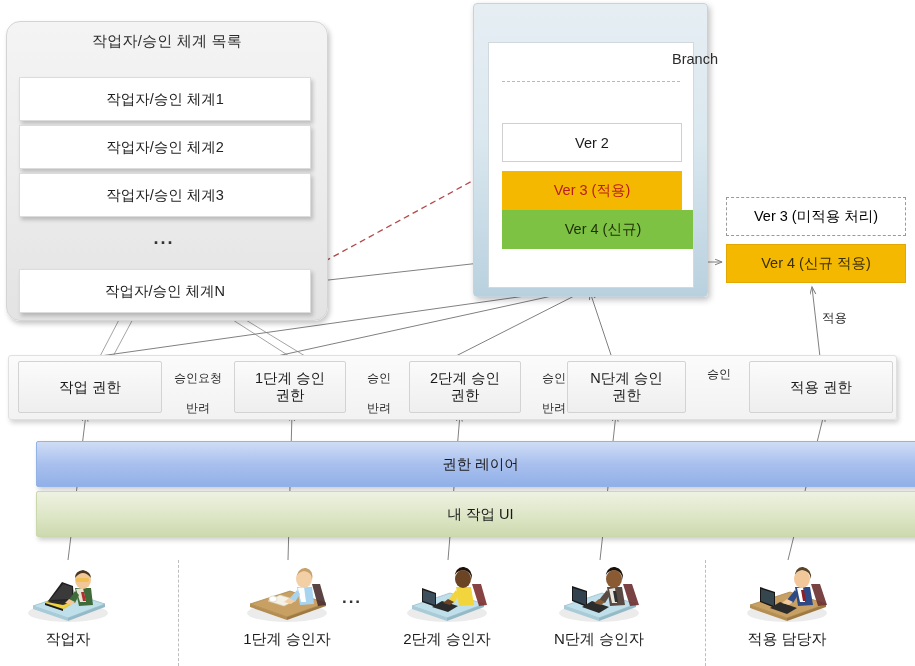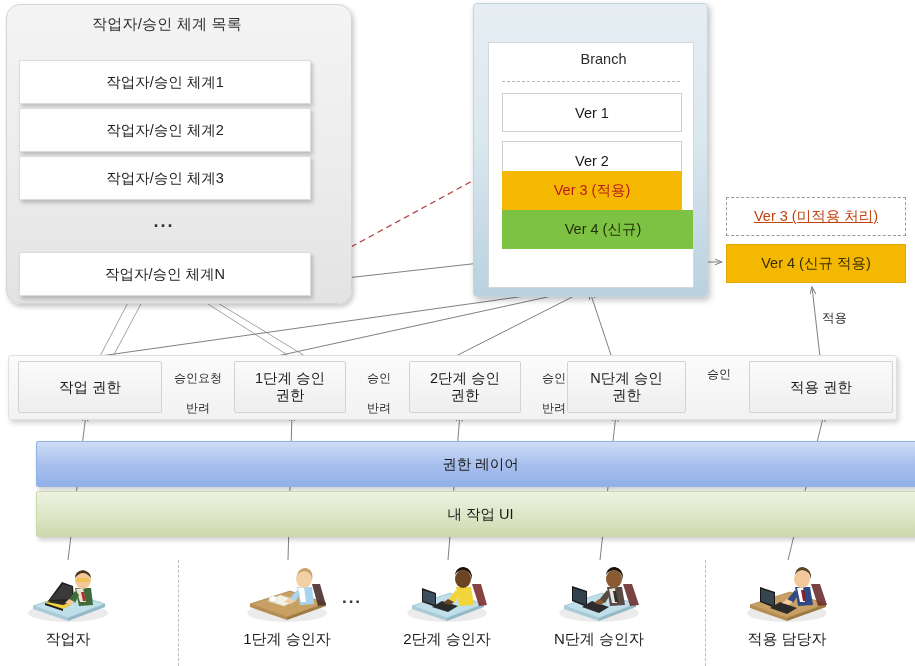--- a/index.html
+++ b/index.html
@@ -12,26 +12,25 @@
     position:relative;
   }
   #stage{position:absolute;left:0;top:0;width:915px;height:666px;}
 
   
   #wires{position:absolute;left:0;top:0;width:915px;height:666px;pointer-events:none;}
   #wires.under{z-index:1;}
 
   
   .list-panel{
-    position:absolute;left:6px;top:4px;width:320px;height:298px;
+    position:absolute;left:6px;top:21px;width:320px;height:298px;
     background:linear-gradient(to bottom,#f4f4f4 0%,#ececec 55%,#e3e3e3 100%);
     border:1px solid #d4d4d4;border-radius:14px;
     box-shadow:2px 3px 5px rgba(0,0,0,.22);
     z-index:2;
-    padding-left:24px;
   }
   .list-title{
     position:absolute;left:0;top:10px;width:320px;text-align:center;
     font-size:15px;color:#2b2b2b;letter-spacing:.2px;
   }
   .list-item{
     position:absolute;left:12px;width:290px;height:42px;
     background:#ffffff;border:1px solid #dcdcdc;
     box-shadow:2px 3px 4px rgba(0,0,0,.20);
     display:flex;align-items:center;justify-content:center;
@@ -53,21 +52,21 @@
   }
   .contents-title{
     position:absolute;left:0;top:9px;width:233px;text-align:center;
     font-size:15px;color:#2b2b2b;
   }
   .branch-box{
     position:absolute;left:14px;top:38px;width:204px;height:244px;
     background:#ffffff;border:1px solid #cfd9de;
   }
   .branch-title{
-    position:absolute;left:0;top:8px;width:229px;text-align:center;
+    position:absolute;left:0;top:8px;width:229px;text-align:right;
     font-size:14.5px;color:#2b2b2b;
   }
   .branch-sep{
     position:absolute;left:13px;top:38px;width:178px;height:0;
     border-top:1px dashed #b9b9b9;
   }
   .ver{
     position:absolute;left:13px;width:178px;height:37px;
     display:flex;align-items:center;justify-content:center;
     font-size:14.5px;color:#1b1b1b;
@@ -76,21 +75,21 @@
   .ver.applied{background:#f5b800;border:1px solid #f5b800;color:#b91c1c;}
   .ver.newv{background:#7dc242;border:1px solid #7dc242;color:#1f2f08;padding-left:11px;}
 
   
   .res{
     position:absolute;left:726px;width:178px;height:37px;
     display:flex;align-items:center;justify-content:center;
     font-size:14.5px;
   }
   .res.dashed{
-    top:197px;background:#ffffff;border:1px dashed #9a9a9a;color:#c2410c;text-decoration:underline;
+    top:197px;background:#ffffff;border:1px dashed #9a9a9a;color:#000000;
   }
   .res.solid{
     top:244px;background:#f5b800;border:1px solid #e0a800;color:#3a2f00;
   }
 
   
   .branch-note{
     position:absolute;left:318px;top:158px;width:146px;
     text-align:center;font-size:12.5px;line-height:15px;color:#2b2b2b;
     z-index:5;
@@ -223,22 +222,21 @@
     <div class="list-item" style="top:103px">작업자/승인 체계2</div>
     <div class="list-item" style="top:151px">작업자/승인 체계3</div>
     <div class="ellipsis-row" style="top:203px">...</div>
     <div class="list-item" style="top:247px">작업자/승인 체계N</div>
   </div>
 
   <div class="contents-panel">
     <div class="branch-box">
       <div class="branch-title">Branch</div>
       <div class="branch-sep"></div>
-      <div class="ver plain" style="top:50px">Ver 1</div>
-      <div class="ver plain" style="top:98px">Ver 2</div>
+      <div class="ver plain" style="top:80px">Ver 2</div>
       <div class="ver applied" style="top:128px">Ver 3 (적용)</div>
       <div class="ver newv" style="top:167px">Ver 4 (신규)</div>
     </div>
   </div>
 
   <div class="res dashed">Ver 3 (미적용 처리)</div>
   <div class="res solid">Ver 4 (신규 적용)</div>
 
 
   <div class="apply-note">적용</div>

